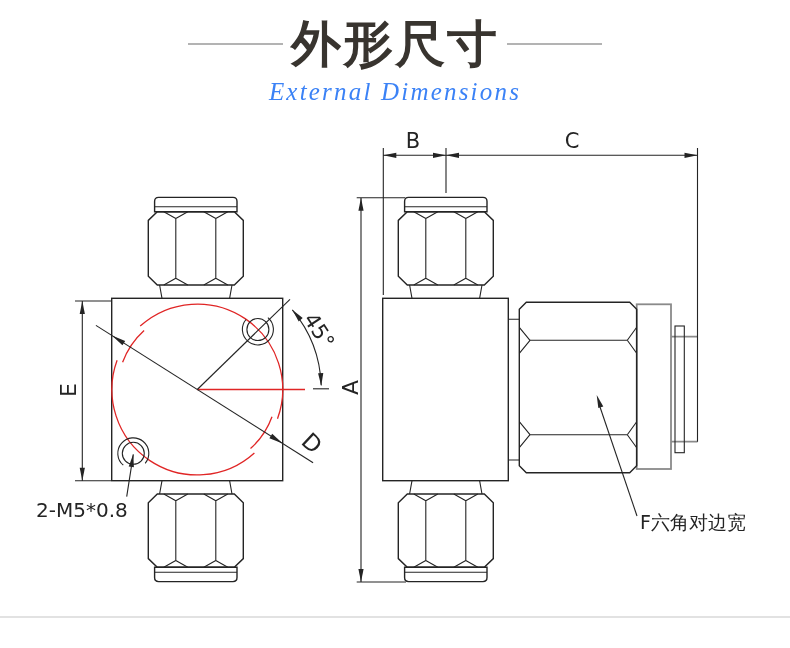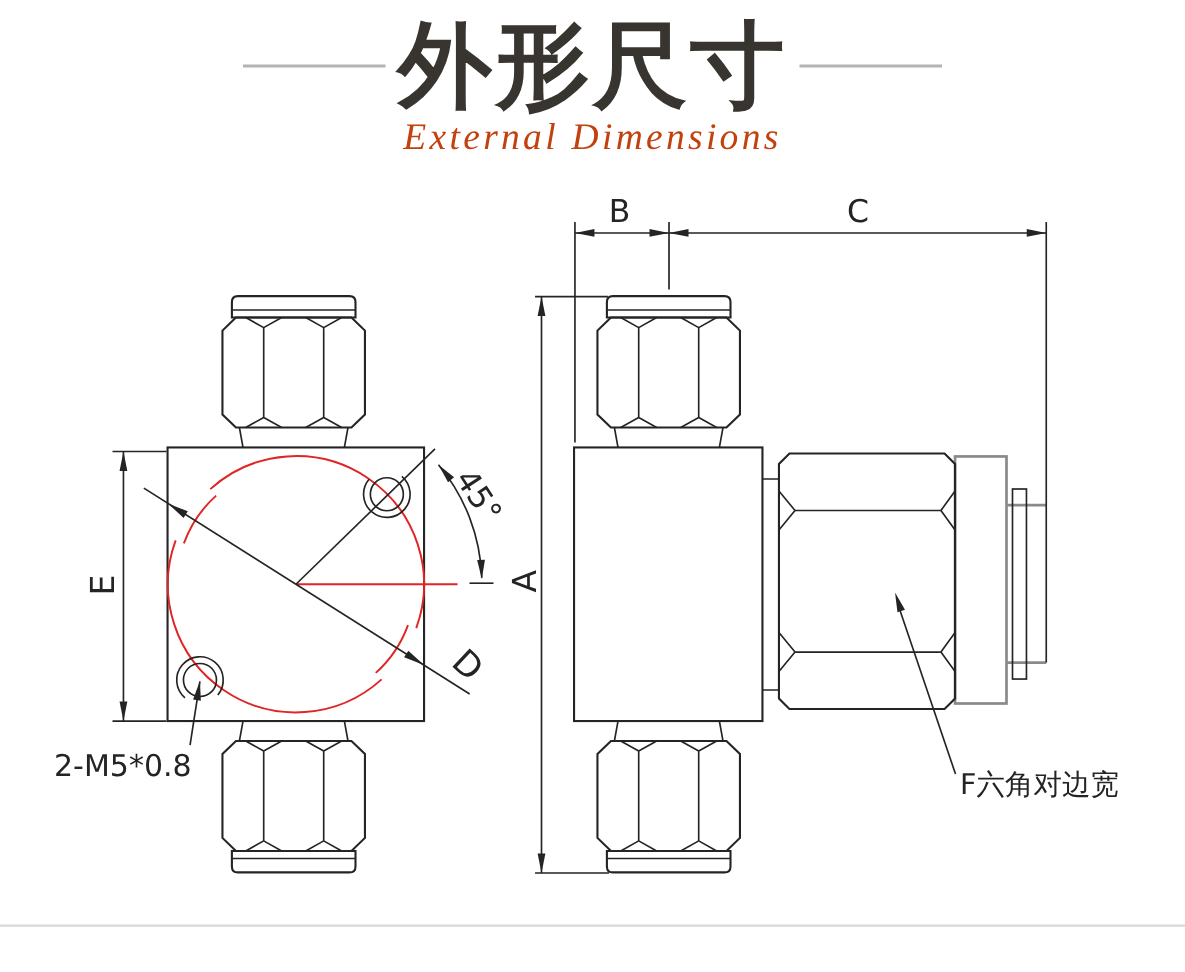--- a/index.html
+++ b/index.html
@@ -1,25 +1,25 @@
 <!DOCTYPE html>
 <html><head>
 <meta charset="utf-8">
 <style>
   html,body{margin:0;padding:0;background:#ffffff;}
   #page{position:relative;width:790px;height:648px;background:#fff;overflow:hidden;
         font-family:"DejaVu Sans",sans-serif;}
   .title-row{position:absolute;top:14px;left:0;width:790px;height:60px;
              display:flex;align-items:center;justify-content:center;}
   .title-line{width:95px;height:0;border-top:2px solid #b3b3b3;}
-  .title-zh{margin:0 8px;font-size:63px;font-weight:700;color:#38342f;letter-spacing:2px;
+  .title-zh{margin:0 8px;font-size:50px;font-weight:700;color:#38342f;letter-spacing:2px;
             font-family:"DejaVu Sans",sans-serif;}
   .subtitle{position:absolute;top:78px;left:0;width:790px;text-align:center;
             font-family:"Liberation Serif",serif;font-style:italic;font-size:25px;
-            color:#c2410c;letter-spacing:2.2px;}
+            color:#3b82f6;letter-spacing:2.2px;}
   svg{position:absolute;left:0;top:0;}
   .k{stroke:#242424;fill:none;stroke-width:1.4;}
   .kt{stroke:#242424;fill:none;stroke-width:1.1;}
   .r{stroke:#e02525;fill:none;stroke-width:1.3;}
   .g{stroke:#8a8a8a;fill:none;stroke-width:1.8;}
   .ar{fill:#242424;stroke:none;}
   text{fill:#242424;font-family:"DejaVu Sans",sans-serif;}
 </style>
 </head>
 <body>

